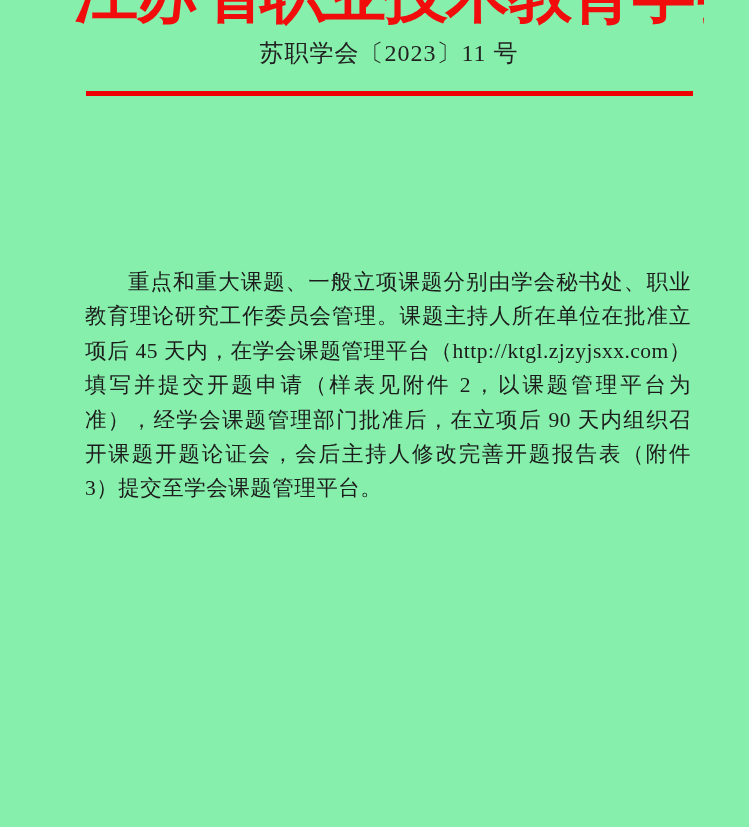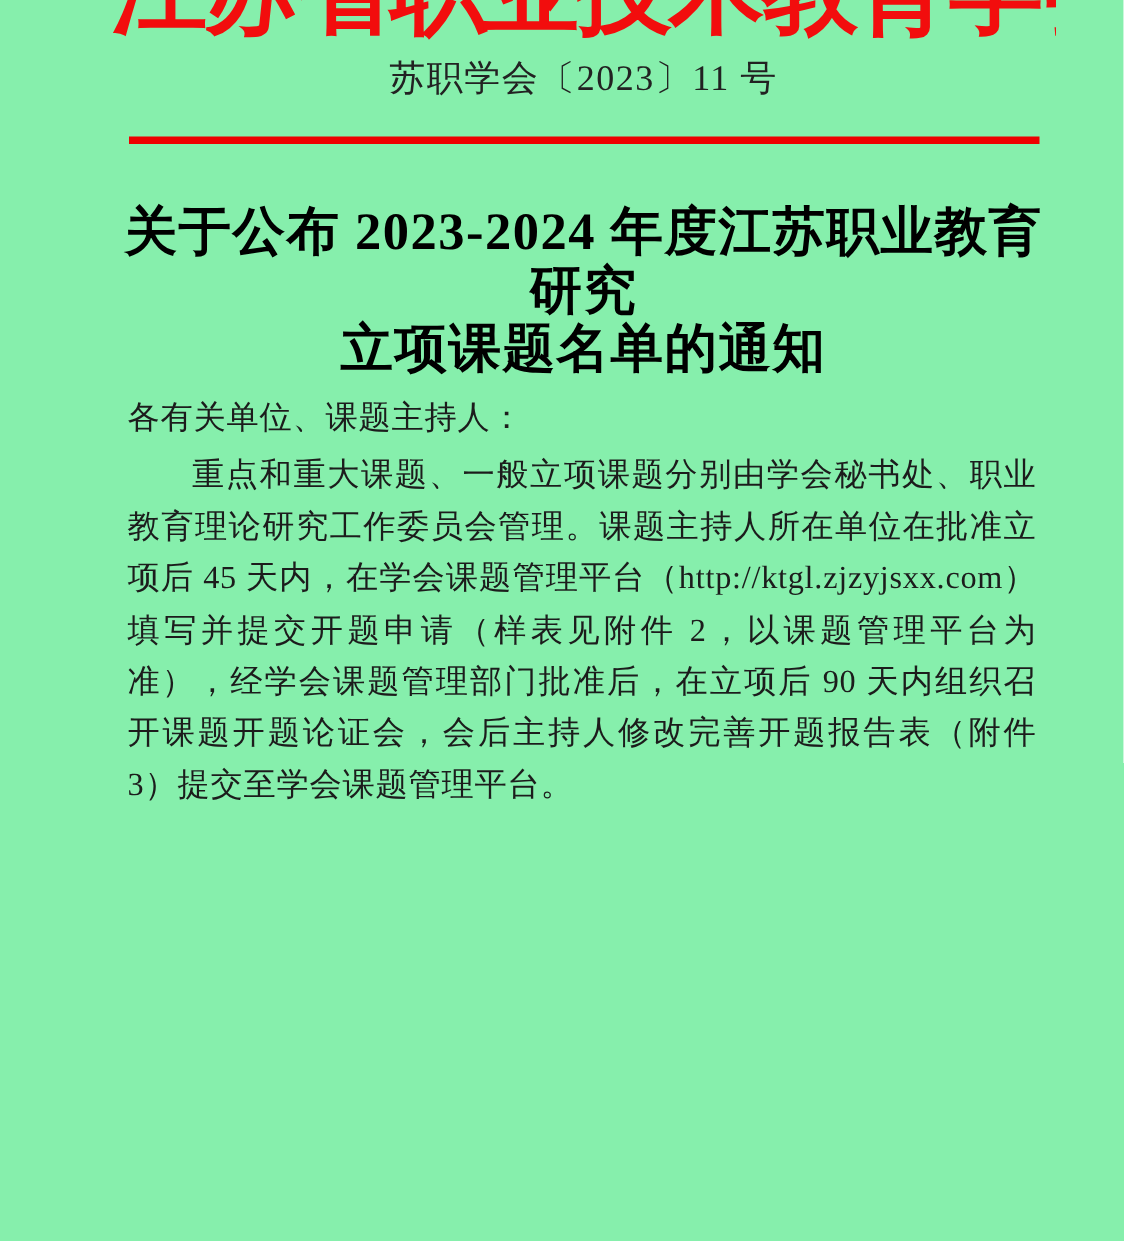--- a/index.html
+++ b/index.html
@@ -105,23 +105,18 @@
 <div class="page">
 
   <div class="banner-clip">
     <div class="banner-text">江苏省职业技术教育学会</div>
   </div>
 
   <div class="doc-number">苏职学会〔2023〕11 号</div>
 
   <div class="red-rule"></div>
 
-  <h1 class="title">
-    <span class="title-line">关于公布 2023-2024 年度江苏职业教育研究</span>
-    <span class="title-line">立项课题名单的通知</span>
-  </h1>
 
   <div class="body-text">
-    <p class="salutation">各有关单位、课题主持人：</p>
     <p class="indent para-gap">重点和重大课题、一般立项课题分别由学会秘书处、职业教育理论研究工作委员会管理。课题主持人所在单位在批准立项后 45 天内，在学会课题管理平台（http://ktgl.zjzyjsxx.com）填写并提交开题申请（样表见附件 2，以课题管理平台为准），经学会课题管理部门批准后，在立项后 90 天内组织召开课题开题论证会，会后主持人修改完善开题报告表（附件 3）提交至学会课题管理平台。</p>
   </div>
 
 </div>
 
 </body></html>

